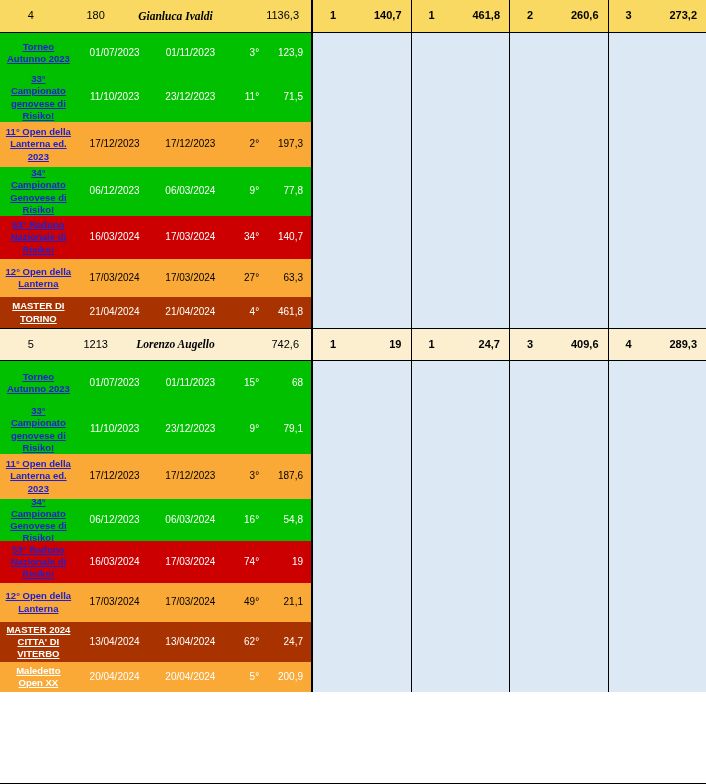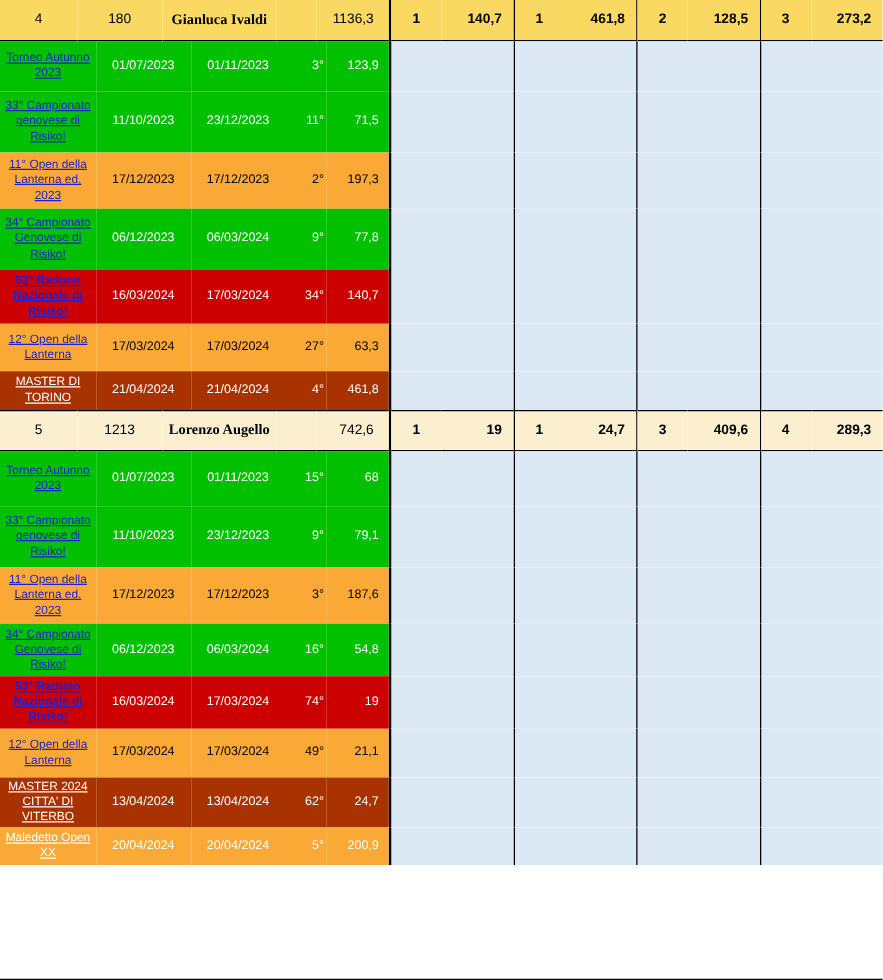--- a/index.html
+++ b/index.html
@@ -16,25 +16,25 @@
     border-bottom:1px solid #000;
   }
 
   
   .row{ display:flex; width:706px; box-sizing:border-box; flex:0 0 auto; }
 
   
   .left{ display:flex; width:312px; box-sizing:border-box; flex:0 0 auto; }
   .c-rank   { width:62px;  }
   .c-id     { width:68px;  }
-  .c-name   { width:92px;  }
+  .c-name   { width:92px;font-style:italic;  }
   .c-blank  { width:32px;  }
   .c-pts    { width:58px;  }
 
-  .c-ev     { width:77px;  }
+  .c-ev     { width:77px;font-weight:bold;  }
   .c-d1     { width:76px;  }
   .c-d2     { width:76px;  }
   .c-pos    { width:33px;  }
   .c-sc     { width:50px;  }
 
   
   .right{ display:flex; width:394px; box-sizing:border-box; flex:0 0 auto; }
   .grp{
     width:98.5px;
     box-sizing:border-box;
@@ -126,21 +126,21 @@
         <div class="grp">
           <div class="cell g-n">1</div>
           <div class="cell g-v">140,7</div>
         </div>
         <div class="grp">
           <div class="cell g-n">1</div>
           <div class="cell g-v">461,8</div>
         </div>
         <div class="grp">
           <div class="cell g-n">2</div>
-          <div class="cell g-v">128,5</div>
+          <div class="cell g-v">260,6</div>
         </div>
         <div class="grp">
           <div class="cell g-n">3</div>
           <div class="cell g-v">273,2</div>
         </div>
       </div>
     </div>
     <div class="row detail bg-green" style="height:40px">
       <div class="left">
         <div class="cell c-ev">Torneo Autunno 2023</div>

